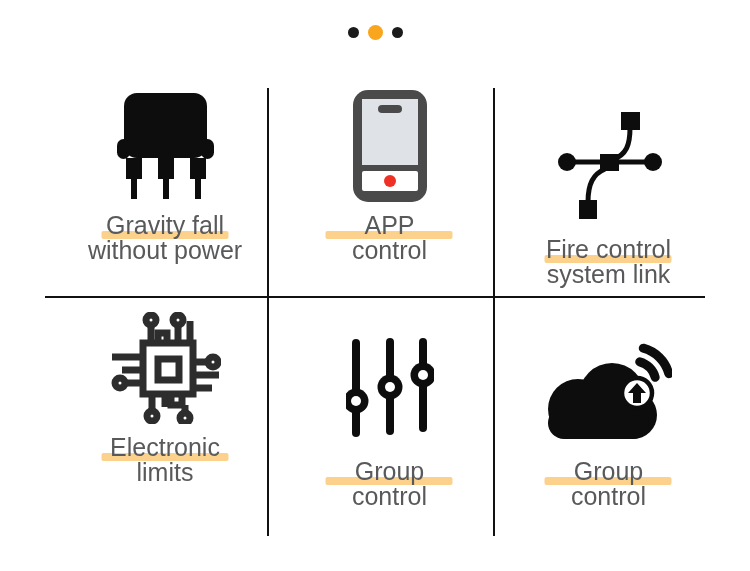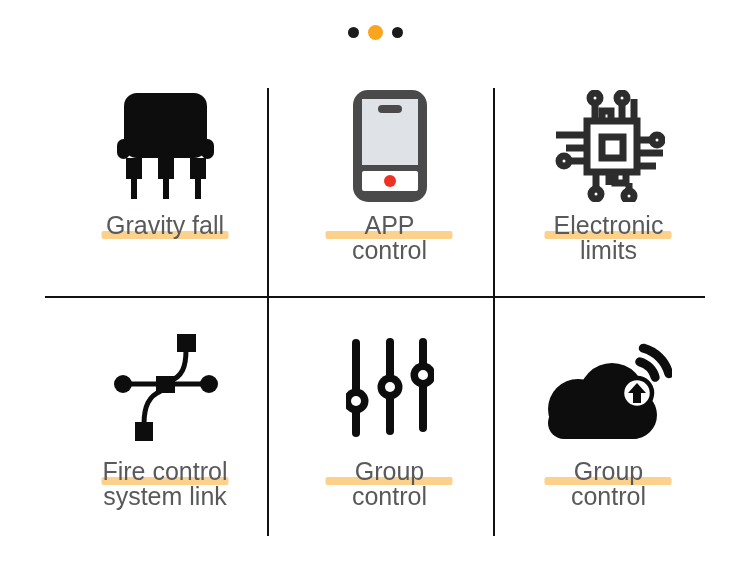--- a/index.html
+++ b/index.html
@@ -92,36 +92,56 @@
         <rect class="ink" x="9" y="65" width="16" height="21"></rect>
         <rect class="ink" x="41" y="65" width="16" height="21"></rect>
         <rect class="ink" x="73" y="65" width="16" height="21"></rect>
         <rect class="ink" x="14" y="86" width="6" height="20"></rect>
         <rect class="ink" x="46" y="86" width="6" height="20"></rect>
         <rect class="ink" x="78" y="86" width="6" height="20"></rect>
       </svg>
     </div>
     <div class="label">
       <div class="line1-wrap"><span class="hl-bar"></span><span class="txt">Gravity fall</span></div>
+      <div>without power</div>
     </div>
   </div>
 
   <div class="cell r1">
     <div class="icon-box">
       <svg width="74" height="112" viewBox="0 0 74 112">
         <rect x="0" y="0" width="74" height="112" rx="15" style="fill:var(--phone-frame)"></rect>
         <rect x="9" y="9" width="56" height="66" style="fill:var(--phone-screen)"></rect>
         <rect x="9" y="81" width="56" height="20" rx="2" style="fill:#ffffff"></rect>
         <rect x="25" y="15" width="24" height="8" rx="4" style="fill:var(--phone-frame)"></rect>
         <circle cx="37" cy="91" r="6" style="fill:var(--phone-dot)"></circle>
       </svg>
     </div>
     <div class="label">
       <div class="line1-wrap"><span class="hl-bar"></span><span class="txt">APP</span></div>
       <div>control</div>
+    </div>
+  </div>
+
+  <div class="cell r2">
+    <div class="icon-box">
+      <svg width="110" height="108" viewBox="0 0 110 108">
+        <line class="stroke-ink" x1="15" y1="50" x2="98" y2="50" stroke-width="5"></line>
+        <path class="stroke-ink" d="M 76,16 C 76,32 73,43 58,48" stroke-width="5"></path>
+        <path class="stroke-ink" d="M 51,57 C 39,62 34,72 34,90" stroke-width="5"></path>
+        <circle class="ink" cx="13" cy="50" r="9"></circle>
+        <circle class="ink" cx="99" cy="50" r="9"></circle>
+        <rect class="ink" x="46" y="42" width="19" height="17"></rect>
+        <rect class="ink" x="67" y="0" width="19" height="18"></rect>
+        <rect class="ink" x="25" y="88" width="18" height="19"></rect>
+      </svg>
+    </div>
+    <div class="label">
+      <div class="line1-wrap"><span class="hl-bar"></span><span class="txt">Fire control</span></div>
+      <div>system link</div>
     </div>
   </div>
 
   <div class="cell r1">
     <div class="icon-box">
       <svg width="112" height="112" viewBox="0 0 112 112">
         <g class="chip-stroke" stroke-width="7">
           <rect x="34" y="31" width="50" height="51"></rect>
           <rect x="49" y="47" width="21" height="21"></rect>
           <line x1="42" y1="13" x2="42" y2="31"></line>
@@ -148,39 +168,20 @@
       </svg>
     </div>
     <div class="label">
       <div class="line1-wrap"><span class="hl-bar"></span><span class="txt">Electronic</span></div>
       <div>limits</div>
     </div>
   </div>
 
   <div class="cell r2">
     <div class="icon-box">
-      <svg width="110" height="108" viewBox="0 0 110 108">
-        <line class="stroke-ink" x1="15" y1="50" x2="98" y2="50" stroke-width="5"></line>
-        <path class="stroke-ink" d="M 76,16 C 76,32 73,43 58,48" stroke-width="5"></path>
-        <path class="stroke-ink" d="M 51,57 C 39,62 34,72 34,90" stroke-width="5"></path>
-        <circle class="ink" cx="13" cy="50" r="9"></circle>
-        <circle class="ink" cx="99" cy="50" r="9"></circle>
-        <rect class="ink" x="46" y="42" width="19" height="17"></rect>
-        <rect class="ink" x="67" y="0" width="19" height="18"></rect>
-        <rect class="ink" x="25" y="88" width="18" height="19"></rect>
-      </svg>
-    </div>
-    <div class="label">
-      <div class="line1-wrap"><span class="hl-bar"></span><span class="txt">Fire control</span></div>
-      <div>system link</div>
-    </div>
-  </div>
-
-  <div class="cell r2">
-    <div class="icon-box">
       <svg width="88" height="100" viewBox="0 0 88 100">
         <line class="stroke-ink" x1="10" y1="5" x2="10" y2="95" stroke-width="8" stroke-linecap="round"></line>
         <line class="stroke-ink" x1="44" y1="4" x2="44" y2="93" stroke-width="8" stroke-linecap="round"></line>
         <line class="stroke-ink" x1="77" y1="4" x2="77" y2="90" stroke-width="8" stroke-linecap="round"></line>
         <circle class="ink" cx="10" cy="63" r="12.5"></circle>
         <circle cx="10" cy="63" r="5" fill="#ffffff"></circle>
         <circle class="ink" cx="44" cy="49" r="12.5"></circle>
         <circle cx="44" cy="49" r="5" fill="#ffffff"></circle>
         <circle class="ink" cx="77" cy="37" r="12.5"></circle>
         <circle cx="77" cy="37" r="5" fill="#ffffff"></circle>

